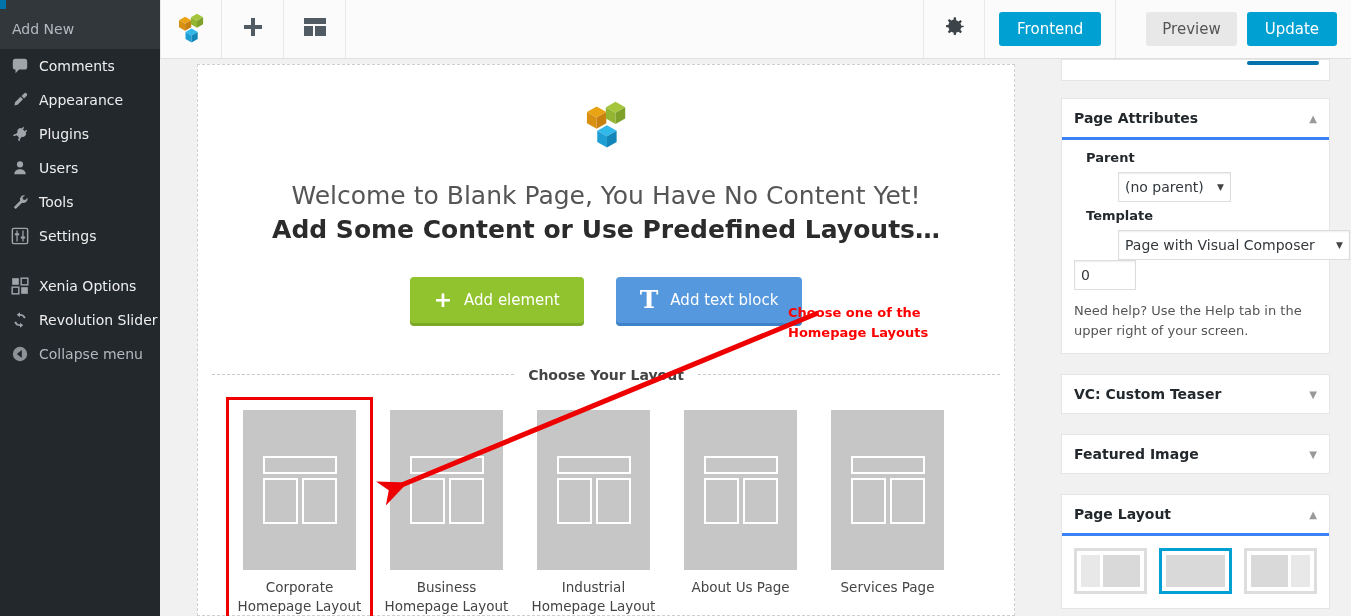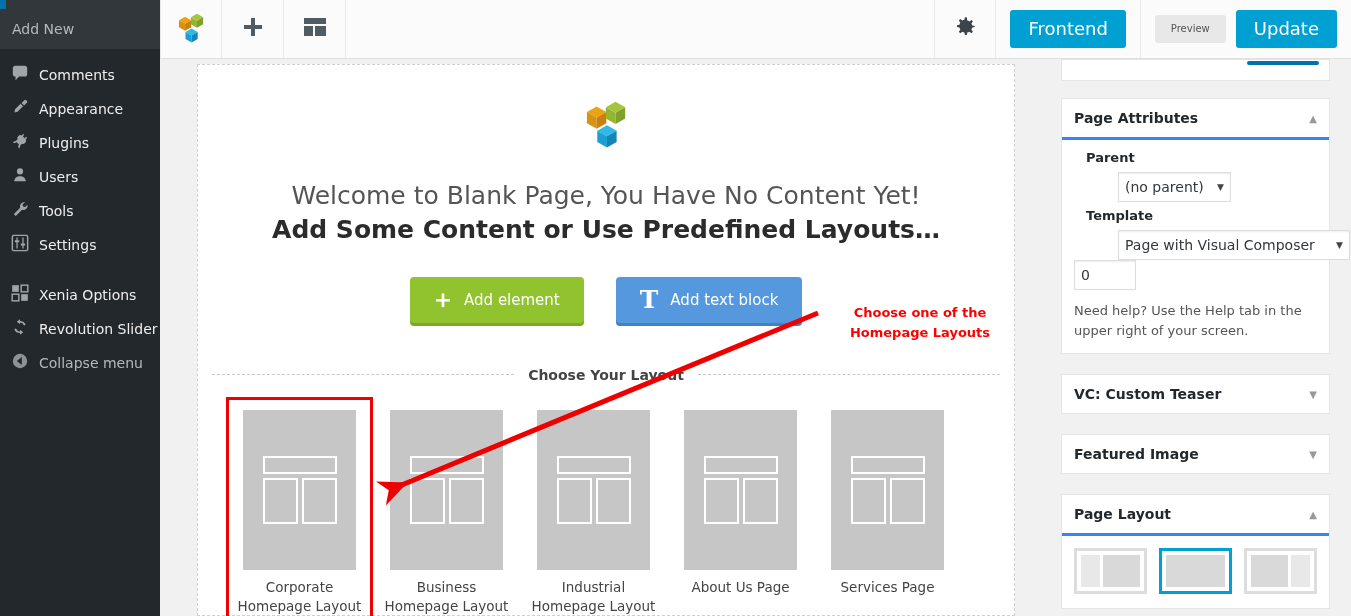--- a/index.html
+++ b/index.html
@@ -18,21 +18,21 @@
   }
   .menu-partial {
     height: 9px; background: #32373c;
   }
   .menu-partial .nub { width:6px;height:9px;background:#0073aa;float:left; }
   .submenu-item {
     height: 40px; line-height: 40px; padding-left: 12px;
     font-size: 14px; color: #b4b9be; background: #32373c;
   }
   .menu-item {
-    display: flex; align-items: flex-end; height: 34px;
+    display: flex; align-items: center; height: 34px;
     padding-left: 10px; font-size: 14px; color: #eeeeee; cursor: pointer;
   }
   .menu-item .micon {
     width: 20px; height: 20px; margin-right: 9px;
     display: flex; align-items: center; justify-content: center;
     flex: 0 0 20px;
   }
   .menu-item .micon svg { display:block; }
   .menu-sep { height: 16px; }
   .menu-item.dim { color: #b4b9be; }
@@ -50,27 +50,27 @@
   }
   #vc-toolbar .tb-cell.first { border-left: 1px solid #e8e8e8; }
   #vc-toolbar .tb-spacer { flex: 1 1 auto; }
   .tb-gear { width:62px; display:flex;align-items:center;justify-content:center;
              border-left:1px solid #e8e8e8; border-right:1px solid #e8e8e8; cursor:pointer; }
   .tb-frontend-wrap { display:flex; align-items:center; padding: 0 14px;
                       border-right:1px solid #e8e8e8; height:100%; }
   .tb-right { display:flex; align-items:center; padding: 0 14px; gap: 10px; height:100%; }
   .btn-blue {
     background: #00a0d2; color: #fff; border: none; border-radius: 3px;
-    font-size: 18px; padding: 8px 18px; cursor: pointer;
+    font-size: 15px; padding: 8px 18px; cursor: pointer;
     font-family: inherit; line-height: 1.2;
   }
   .btn-grey {
     background: #e8e8e8; color: #555; border: none; border-radius: 3px;
-    font-size: 10px; padding: 8px 16px; cursor: pointer;
-    font-family: inherit; line-height: 1.2;
+    font-size: 15px; padding: 8px 16px; cursor: pointer;
+    font-family: inherit; line-height: 1.2; margin-left: 16px;
   }
 
   
   #editor {
     position: absolute; left: 160px; top: 59px; width: 1191px; height: 557px;
     background: #f1f1f1; overflow: hidden;
   }
   #vc-canvas {
     position: absolute; left: 37px; top: 5px; width: 818px; height: 552px;
     background: #fff; border: 1px dashed #cfcfcf;
@@ -121,23 +121,23 @@
   .wire .bar { position:absolute; left:0; top:0; width:74px; height:18px;
                border:2px solid #fff; }
   .wire .col-l { position:absolute; left:0; top:22px; width:35px; height:46px;
                border:2px solid #fff; }
   .wire .col-r { position:absolute; left:39px; top:22px; width:35px; height:46px;
                border:2px solid #fff; }
   .layout-label { margin-top: 8px; font-size: 13.5px; color: #444; line-height: 1.45; }
 
   
   #annotation {
-    position: absolute; left: 830px; top: 303px; width: 180px;
+    position: absolute; left: 788px; top: 303px; width: 180px;
     color: #ff0000; font-weight: 700; font-size: 13px; line-height: 1.55;
-    text-align: center; pointer-events: none;
+    pointer-events: none;
   }
   #arrow-svg { position: absolute; left: 0; top: 0; width: 1351px; height: 616px;
                pointer-events: none; }
 
   
   #side-col {
     position: absolute; left: 1045px; top: 59px; width: 306px; height: 557px;
     background: #f1f1f1; padding: 0 21px 0 16px; overflow: hidden;
   }
   .publish-stub {

